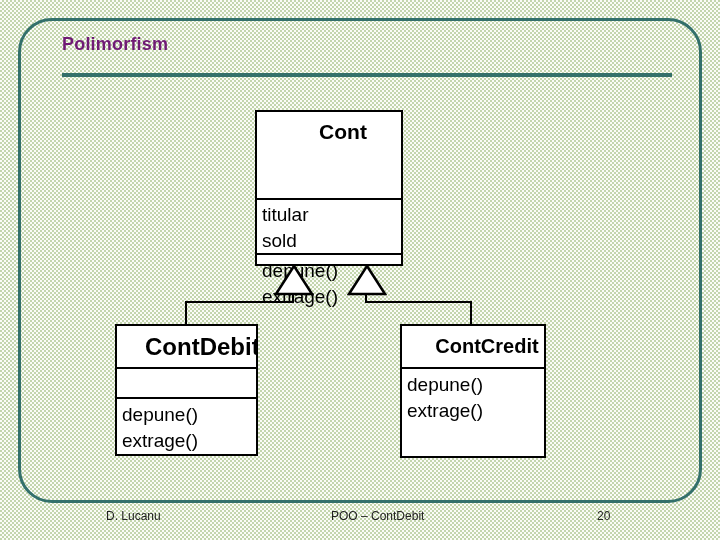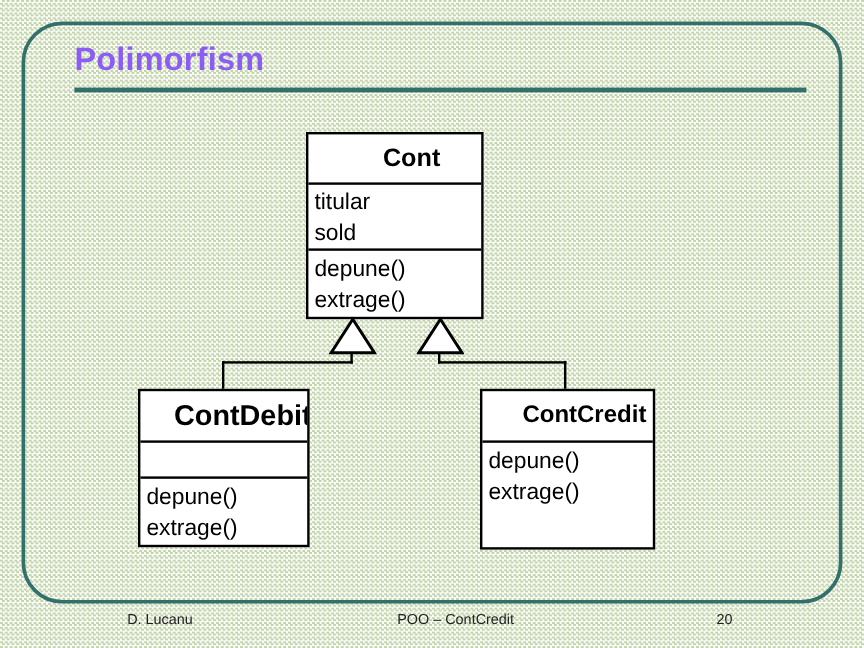--- a/index.html
+++ b/index.html
@@ -37,23 +37,23 @@
     border: 3px solid #33706b;
     border-radius: 34px;
     box-sizing: border-box;
     pointer-events: none;
   }
 
   #title {
     position: absolute;
     left: 62px;
     top: 34px;
-    font-size: 27px;
+    font-size: 18px;
     font-weight: bold;
-    color: #8b5cf6;
+    color: #701a75;
     letter-spacing: 0.2px;
     white-space: nowrap;
   }
 
   #title-rule {
     position: absolute;
     left: 62px;
     top: 73px;
     width: 610px;
     height: 4px;
@@ -98,21 +98,21 @@
   }
 
   
   #box-cont {
     left: 255px;
     top: 110px;
     width: 148px;
     height: 156px;
   }
   #box-cont .c-name   { height: 40px;  line-height: 40px; font-size: 21px; }
-  #box-cont .c-attrs  { height: 55px;  font-size: 19px; padding-top: 2px; line-height: 26px; }
+  #box-cont .c-attrs  { height: 55px;  font-size: 19px; padding-top: 2px; line-height: 26px; margin-top: 46px; }
   #box-cont .c-ops    { height: 57px;  font-size: 19px; padding-top: 3px; line-height: 26px; }
 
   
   #box-contdebit {
     left: 115px;
     top: 324px;
     width: 143px;
     height: 132px;
   }
   #box-contdebit .c-name  { height: 41px; line-height: 41px; font-size: 24px; }
@@ -206,14 +206,14 @@
     <div class="uml-compartment uml-name c-name">ContCredit</div>
     <div class="uml-compartment uml-lines c-ops">
       <div>depune()</div>
       <div>extrage()</div>
     </div>
   </div>
 
 </div>
 
 <div class="footer-text" id="footer-author">D. Lucanu</div>
-<div class="footer-text" id="footer-center">POO – ContCredit</div>
+<div class="footer-text" id="footer-center">POO – ContDebit</div>
 <div class="footer-text" id="footer-page">20</div>
 
 </body></html>

